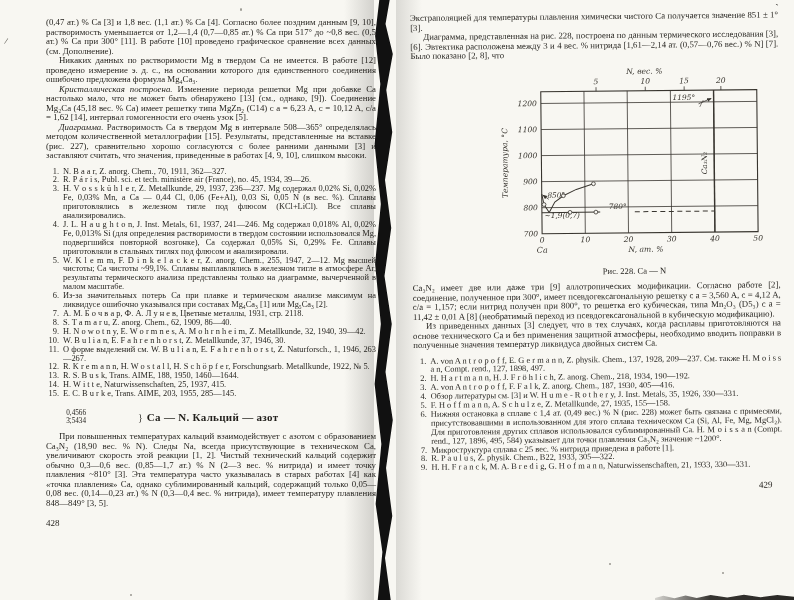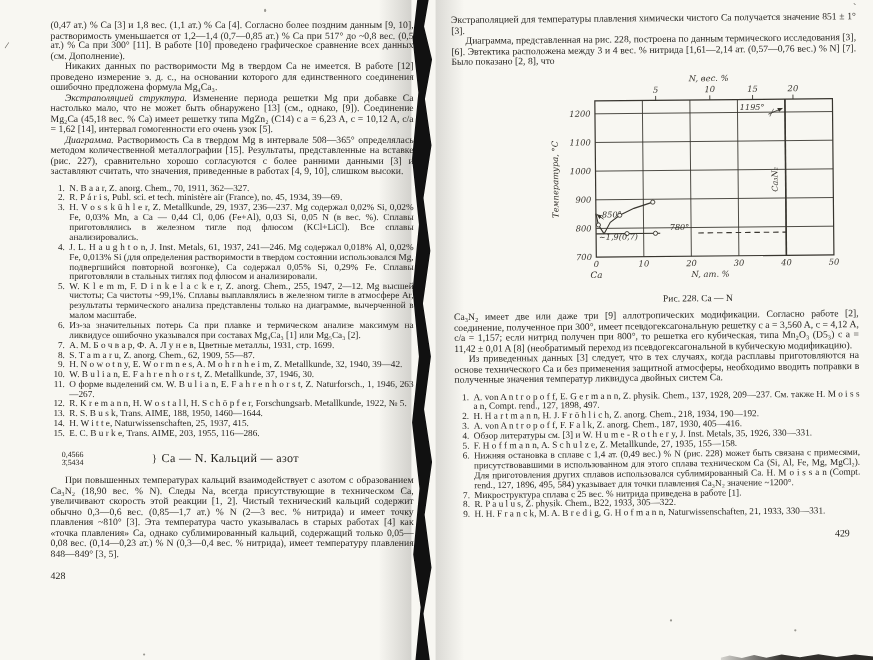--- a/index.html
+++ b/index.html
@@ -13,23 +13,23 @@
   p{margin:0;padding:0;hyphens:auto;}
   .ind{text-indent:13px;}
   .lead-it{font-style:italic;}
   
   .refs{margin-top:7px;font-size:8.4px;line-height:8.9px;}
   .refs .ref{position:relative;padding-left:17px;counter-increment:refc;hyphens:auto;}
   .refs .ref::before{content:counter(refc) ".";position:absolute;left:0;width:13px;text-align:right;}
   .refs{counter-reset:refc;}
   
   .heading-row{display:flex;align-items:center;margin:11px 0 7px 0;}
-  .margin-note{font-size:7.2px;line-height:7.6px;text-align:center;width:40px;flex:none;}
+  .margin-note{font-size:7.2px;line-height:7.6px;text-align:right;width:40px;flex:none;}
   .brace{font-size:10px;flex:none;margin:0 4px 0 52px;color:#3a3833;}
-  .sec-heading{flex:1;text-align:left;font-weight:normal;font-size:11px;letter-spacing:.3px;}
+  .sec-heading{flex:1;text-align:left;font-weight:bold;font-size:11px;letter-spacing:.3px;}
   
   .chart-block{margin:5px 0 2px 86px;width:272px;}
   .chart-block svg{display:block;}
   .fig-caption{width:272px;margin:0 0 6px 86px;text-align:center;font-size:8.6px;}
   .pagenum{margin-top:11px;font-size:9px;}
   .pagenum-left{text-align:left;}
   .pagenum-right{text-align:right;padding-right:10px;}
   
   .gutter{position:absolute;left:372px;top:0;width:26px;height:600px;background:#111;
           clip-path:polygon(28% 0,68% 0,52% 4%,80% 9%,55% 15%,78% 22%,50% 30%,74% 38%,48% 46%,
@@ -49,40 +49,40 @@
   .speck{position:absolute;background:rgba(60,57,50,.5);border-radius:50%;}
 </style>
 </head>
 <body>
 
 <div class="scan">
 
   <div class="page page-left">
     <p>(0,47 ат.) % Ca [3] и 1,8 вес. (1,1 ат.) % Ca [4]. Согласно более поздним данным [9, 10], растворимость уменьшается от 1,2—1,4 (0,7—0,85 ат.) % Ca при 517° до ~0,8 вес. (0,5 ат.) % Ca при 300° [11]. В работе [10] проведено графическое сравнение всех данных (см. Дополнение).</p>
     <p class="ind">Никаких данных по растворимости Mg в твердом Ca не имеется. В работе [12] проведено измерение э. д. с., на основании которого для единственного соединения ошибочно предложена формула Mg₄Ca₃.</p>
-    <p class="ind"><span class="lead-it">Экстраполяцией структура.</span><span> Изменение периода решетки Mg при добавке Ca настолько мало, что не может быть обнаружено [13] (см., однако, [9]). Соединение Mg₂Ca (45,18 вес. % Ca) имеет решетку типа MgZn₂ (C14) с a = 6,23 A, c = 10,12 A, c/a = 1,62 [14], интервал гомогенности его очень узок [5].</span></p>
+    <p class="ind"><span class="lead-it">Кристаллическая построена.</span><span> Изменение периода решетки Mg при добавке Ca настолько мало, что не может быть обнаружено [13] (см., однако, [9]). Соединение Mg₂Ca (45,18 вес. % Ca) имеет решетку типа MgZn₂ (C14) с a = 6,23 A, c = 10,12 A, c/a = 1,62 [14], интервал гомогенности его очень узок [5].</span></p>
     <p class="ind"><span class="lead-it">Диаграмма.</span><span> Растворимость Ca в твердом Mg в интервале 508—365° определялась методом количественной металлографии [15]. Результаты, представленные на вставке (рис. 227), сравнительно хорошо согласуются с более ранними данными [3] и заставляют считать, что значения, приведенные в работах [4, 9, 10], слишком высоки.</span></p>
 
     <div class="refs">
 
     <div class="ref">N. B a a r, Z. anorg. Chem., 70, 1911, 362—327.</div>
-        <div class="ref">R. P á r i s, Publ. sci. et tech. ministère air (France), no. 45, 1934, 39—69.</div>
+        <div class="ref">R. P á r i s, Publ. sci. et tech. ministère air (France), no. 45, 1934, 39—26.</div>
         <div class="ref">H. V o s s k ü h l e r, Z. Metallkunde, 29, 1937, 236—237. Mg содержал 0,02% Si, 0,02% Fe, 0,03% Mn, а Ca — 0,44 Cl, 0,06 (Fe+Al), 0,03 Si, 0,05 N (в вес. %). Сплавы приготовлялись в железном тигле под флюсом (KCl+LiCl). Все сплавы анализировались.</div>
         <div class="ref">J. L. H a u g h t o n, J. Inst. Metals, 61, 1937, 241—246. Mg содержал 0,018% Al, 0,02% Fe, 0,013% Si (для определения растворимости в твердом состоянии использовался Mg, подвергшийся повторной возгонке), Ca содержал 0,05% Si, 0,29% Fe. Сплавы приготовляли в стальных тиглях под флюсом и анализировали.</div>
         <div class="ref">W. K l e m m, F. D i n k e l a c k e r, Z. anorg. Chem., 255, 1947, 2—12. Mg высшей чистоты; Ca чистоты ~99,1%. Сплавы выплавлялись в железном тигле в атмосфере Ar, результаты термического анализа представлены только на диаграмме, вычерченной в малом масштабе.</div>
         <div class="ref">Из-за значительных потерь Ca при плавке и термическом анализе максимум на ликвидусе ошибочно указывался при составах Mg₄Ca₃ [1] или Mg₅Ca₃ [2].</div>
-        <div class="ref">А. М. Б о ч в а р, Ф. А. Л у н е в, Цветные металлы, 1931, стр. 1699.</div>
-        <div class="ref">S. T a m a r u, Z. anorg. Chem., 62, 1909, 55—87.</div>
+        <div class="ref">А. М. Б о ч в а р, Ф. А. Л у н е в, Цветные металлы, 1931, стр. 2118.</div>
+        <div class="ref">S. T a m a r u, Z. anorg. Chem., 62, 1909, 86—40.</div>
         <div class="ref">H. N o w o t n y, E. W o r m n e s, A. M o h r n h e i m, Z. Metallkunde, 32, 1940, 39—42.</div>
         <div class="ref">W. B u l i a n, E. F a h r e n h o r s t, Z. Metallkunde, 37, 1946, 30.</div>
         <div class="ref">О форме выделений см. W. B u l i a n, E. F a h r e n h o r s t, Z. Naturforsch., 1, 1946, 263—267.</div>
         <div class="ref">R. K r e m a n n, H. W o s t a l l, H. S c h ö p f e r, Forschungsarb. Metallkunde, 1922, № 5.</div>
         <div class="ref">R. S. B u s k, Trans. AIME, 188, 1950, 1460—1644.</div>
         <div class="ref">H. W i t t e, Naturwissenschaften, 25, 1937, 415.</div>
-        <div class="ref">E. C. B u r k e, Trans. AIME, 203, 1955, 116—286.</div>
+        <div class="ref">E. C. B u r k e, Trans. AIME, 203, 1955, 285—145.</div>
       </div>
 
     <div class="heading-row">
       <div class="margin-note">
         <div>0,4566</div>
         <div>3̄,5434</div>
       </div>
       <span class="brace">}</span>
       <div class="sec-heading">Ca — N.  Кальций — азот</div>
     </div>

